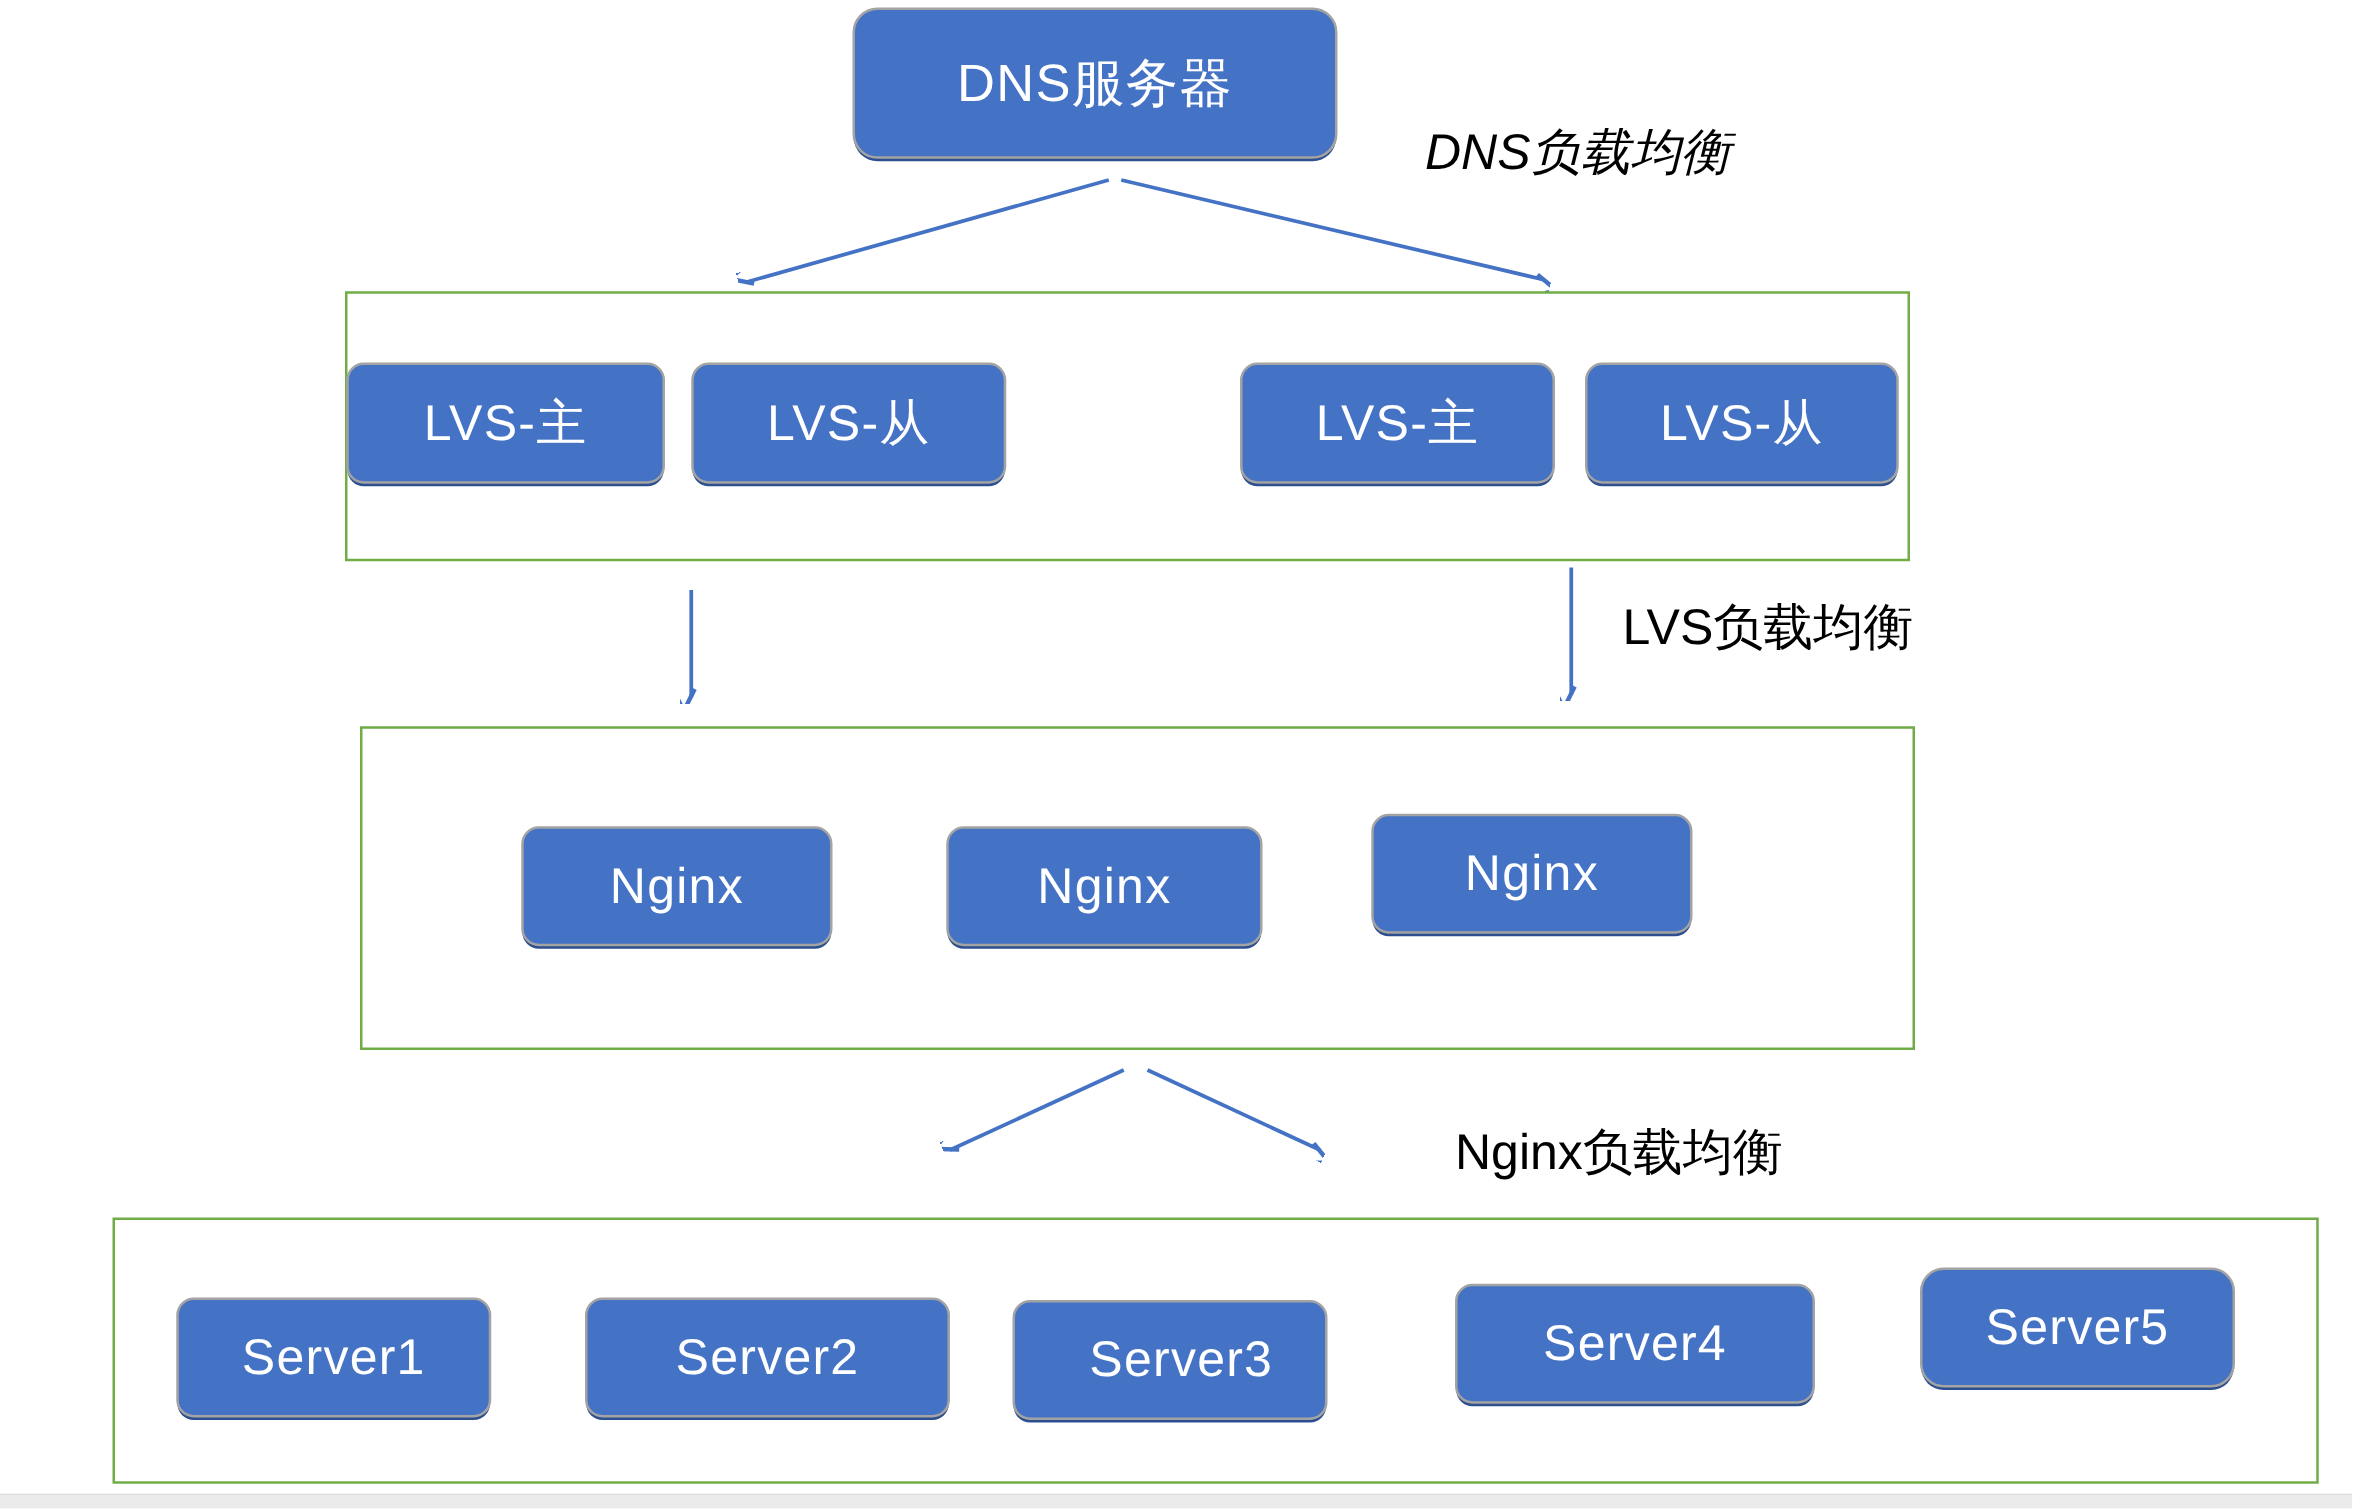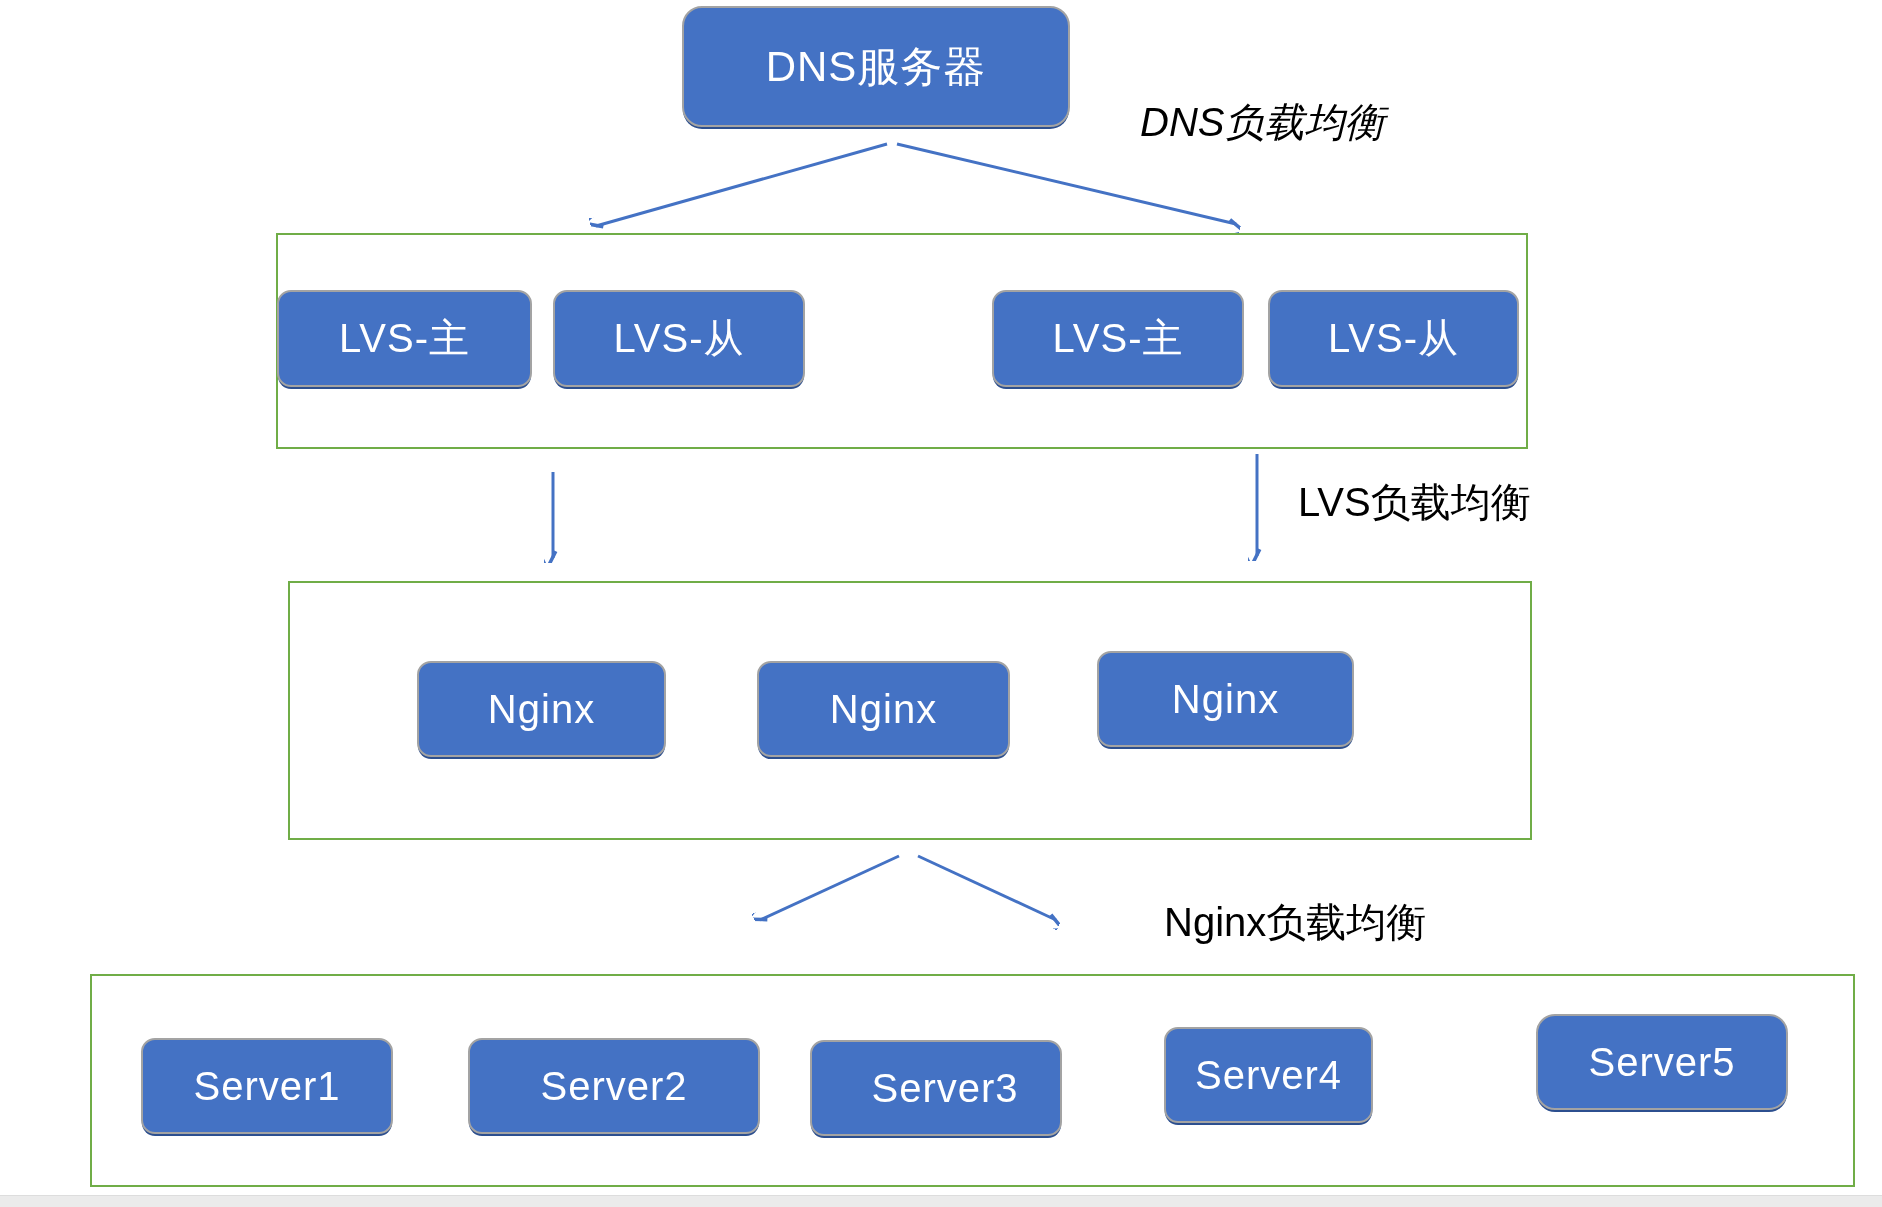--- a/index.html
+++ b/index.html
@@ -54,21 +54,21 @@
   .lvs-3{left:992px;top:290px;width:252px;height:97px;}
   .lvs-4{left:1268px;top:290px;width:251px;height:97px;}
 
   .nginx-1{left:417px;top:661px;width:249px;height:96px;}
   .nginx-2{left:757px;top:661px;width:253px;height:96px;}
   .nginx-3{left:1097px;top:651px;width:257px;height:96px;}
 
   .server-1{left:141px;top:1038px;width:252px;height:96px;}
   .server-2{left:468px;top:1038px;width:292px;height:96px;}
   .server-3{left:810px;top:1040px;width:252px;height:96px;padding-left:18px;}
-  .server-4{left:1164px;top:1027px;width:209px;height:96px;}
+  .server-4{left:1164px;top:1027px;width:288px;height:96px;}
   .server-5{left:1536px;top:1014px;width:252px;height:96px;border-radius:19px;}
 
   .scrollbar-track{
     position:absolute;left:0;top:1195px;width:1882px;height:12px;
     background:#ebebeb;border-top:1px solid #dddddd;box-sizing:border-box;
   }
 </style>
 </head>
 <body>
 

